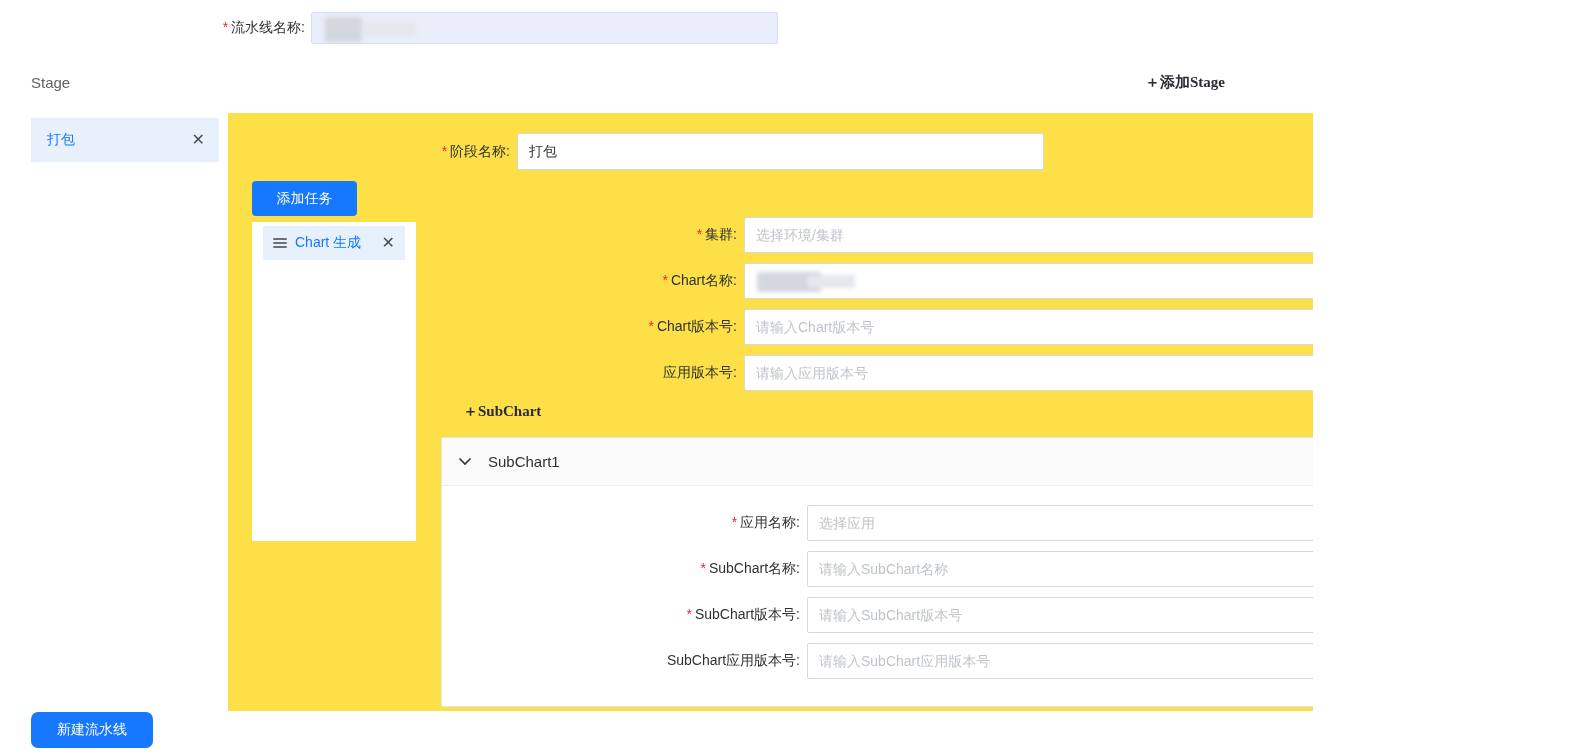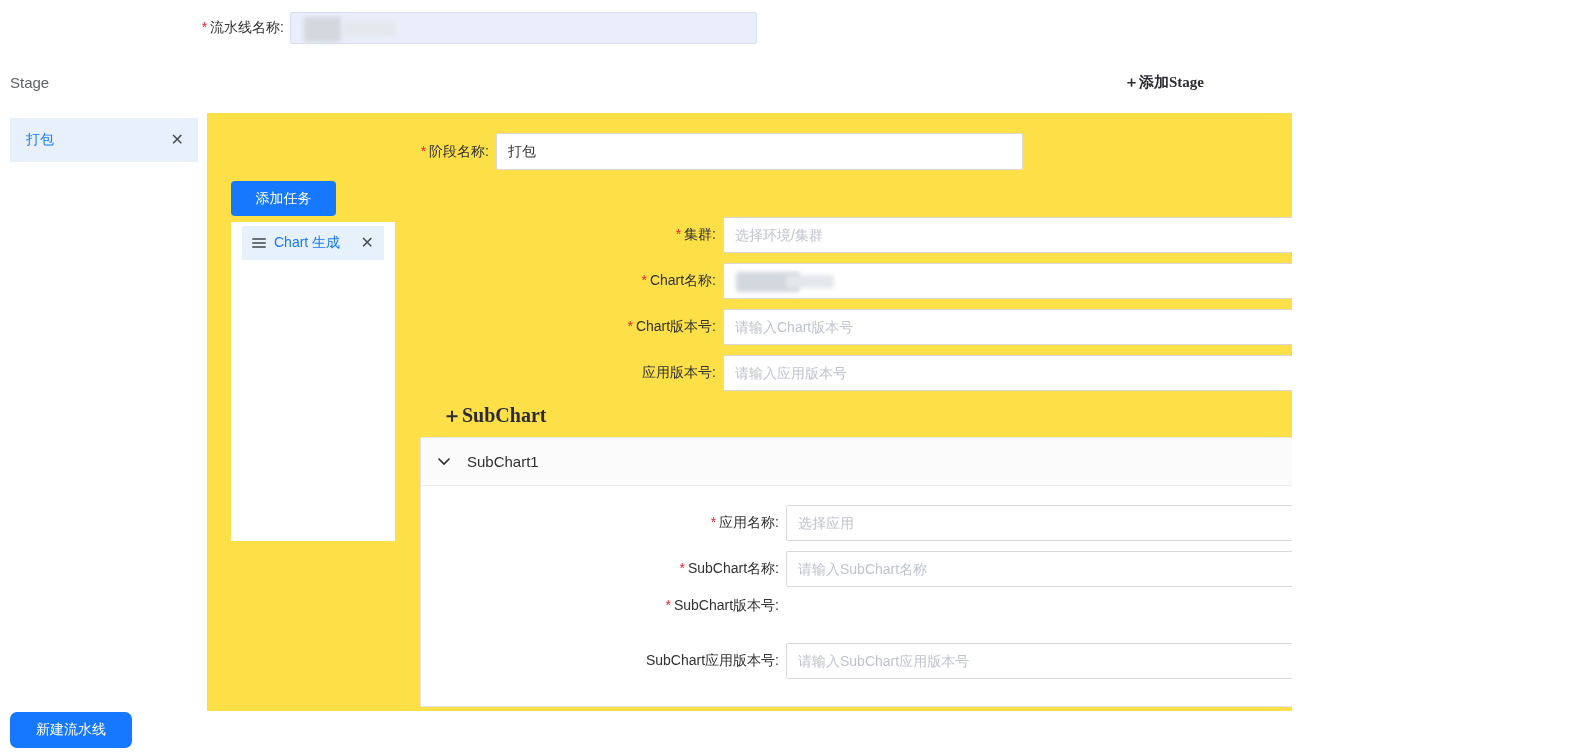--- a/index.html
+++ b/index.html
@@ -1,18 +1,18 @@
 <!DOCTYPE html>
 <html><head>
 <meta charset="utf-8">
 <style>
   * { margin:0; padding:0; box-sizing:border-box; }
   html,body { width:1583px; height:756px; background:#ffffff;
     font-family:"Liberation Sans","DejaVu Sans",sans-serif; font-size:14px; color:#303133; }
-  .stage-wrap { position:relative; width:1292px; height:756px; overflow:hidden; }
+  .stage-wrap { position:relative; width:1292px; height:756px; overflow:hidden;margin-left:21px; }
   .form-row { position:absolute; display:flex; align-items:center; }
   .flabel { text-align:right; color:#303133; font-size:14px; white-space:nowrap; }
   .req { color:#f5222d; margin-right:3px; font-size:14px; }
   .gap { width:7px; flex:none; }
   .tinput { position:relative; background:#fff; border:1px solid #d9d9d9; border-radius:2px;
     display:flex; align-items:center; padding:0 11px; }
   .tinput input { border:none; outline:none; width:100%; font:inherit; color:#303133; background:transparent; }
   .tinput input::placeholder { color:#bfc3cc; opacity:1; }
   .chev { position:absolute; right:12px; top:50%; transform:translateY(-50%); flex:none; }
 
@@ -54,21 +54,21 @@
     justify-content:space-between; margin-right:8px; flex:none; }
   .drag-icon i { display:block; height:2px; background:#6b6f76; border-radius:1px; }
   .task-item .task-label { color:#1677ff; font-size:14px; flex:1; white-space:nowrap; }
 
   
   .mrow { left:0; width:1270px; }
   .mrow .flabel { width:509px; }
   .mrow .tinput { width:732px; height:36px; }
   .r-cluster { top:104px; } .r-chartname { top:150px; } .r-chartver { top:196px; } .r-appver { top:242px; }
 
-  .add-subchart { position:absolute; left:235px; top:289px; font-size:20px; font-weight:bold;
+  .add-subchart { position:absolute; left:235px; top:289px; font-size:15px; font-weight:bold;
     color:#2b2b33; font-family:"Liberation Serif","DejaVu Serif",serif; cursor:pointer; }
 
   
   .subchart { position:absolute; left:213px; top:324px; width:1117px; height:270px;
     background:#ffffff; border:1px solid #e4e5e8; border-radius:2px; }
   .sc-header { position:relative; height:48px; background:#fbfbfc; border-bottom:1px solid #ececee;
     display:flex; align-items:center; padding:0 16px; }
   .sc-chevron { margin-right:16px; display:inline-flex; cursor:pointer; }
   .sc-title { font-size:15px; color:#303133; }
   .trash-btn { position:absolute; right:30px; top:14px; cursor:pointer; display:inline-flex; }
@@ -197,20 +197,23 @@
           <input type="text" readonly="" placeholder="选择应用" style="">
           <svg class="chev" width="12" height="8" viewBox="0 0 12 8">
               <polyline points="1,1 6,6.5 11,1" fill="none" stroke="#c0c4cc" stroke-width="1.4"></polyline>
             </svg>
         </div>
       </div>
 
       <div class="form-row srow s-scver">
         <div class="flabel"><span class="req">*</span><span>SubChart版本号:</span></div>
         <div class="gap"></div>
+        <div class="tinput">
+          <input type="text" placeholder="请输入SubChart版本号" style="">
+        </div>
       </div>
 
       <div class="form-row srow s-scappver">
         <div class="flabel"><span>SubChart应用版本号:</span></div>
         <div class="gap"></div>
         <div class="tinput">
           <input type="text" placeholder="请输入SubChart应用版本号" style="">
         </div>
       </div>
     </div>

